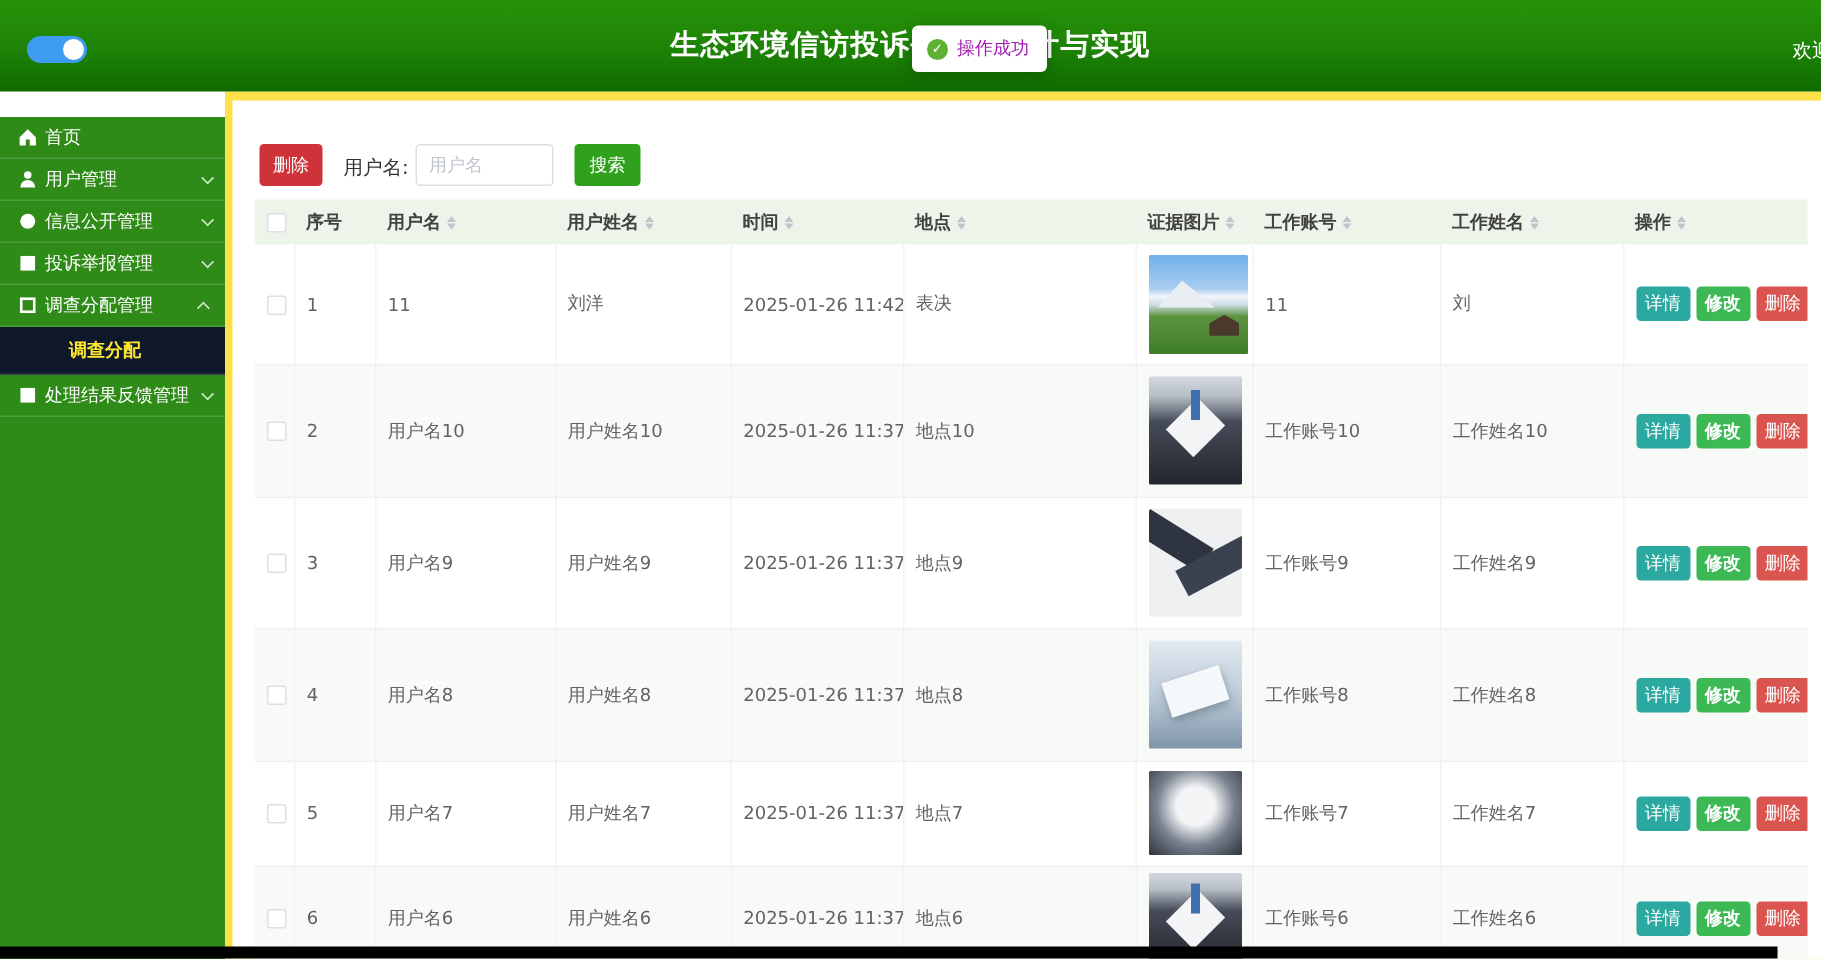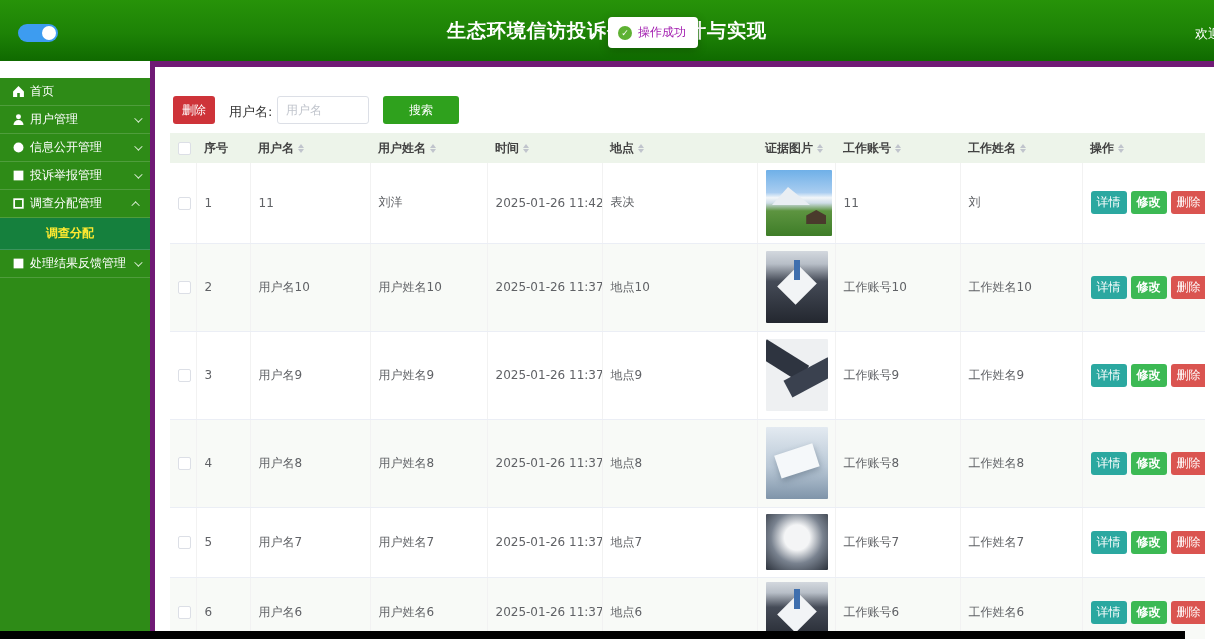--- a/index.html
+++ b/index.html
@@ -30,37 +30,37 @@
     background:#2e8b17; z-index:4; }
   .side-item { display:flex; align-items:center; height:28px; padding:0 10px 0 12px;
     color:#fff; font-size:12px; border-bottom:1px solid rgba(255,255,255,0.16); cursor:pointer; }
   .side-item .mi { width:13px; height:13px; margin-right:5px; flex:0 0 auto; display:inline-block; }
   .side-item .lbl { white-space:nowrap; overflow:hidden; }
   .chev { margin-left:auto; width:6px; height:6px; border-right:1.4px solid #d8ecd2;
     border-bottom:1.4px solid #d8ecd2; flex:0 0 auto; }
   .chev.down { transform:rotate(45deg) translateY(-2px); }
   .chev.up   { transform:rotate(-135deg) translateY(-2px); }
   .side-sub { display:flex; align-items:center; height:32px; padding-left:46px;
-    background:#15803d; color:#ffe930; font-size:12px; font-weight:bold;
+    background:#0f172a; color:#ffe930; font-size:12px; font-weight:bold;
     border-bottom:1px solid rgba(255,255,255,0.16); cursor:pointer; }
 
   
-  .main { position:absolute; left:150px; top:61px; width:1064px; height:578px; background:#701a75; }
+  .main { position:absolute; left:150px; top:61px; width:1064px; height:578px; background:#fde047; }
   .panel { position:absolute; left:5px; top:6px; right:0; bottom:0; background:#fff; overflow:hidden; }
 
   
   .btn { border:none; border-radius:3px; color:#fff; cursor:pointer;
     font-family:inherit; font-size:12px; }
   .btn-delete-lg { position:absolute; left:18px; top:29px; width:42px; height:28px; background:#ce3339; }
   .field-label { position:absolute; left:74px; top:36px; font-size:13px; color:#333; }
   .search-input { position:absolute; left:122px; top:29px; width:92px; height:28px;
     border:1px solid #dcdfe6; border-radius:3px; padding:0 8px; font-size:12px;
     color:#606266; font-family:inherit; outline:none; }
   .search-input::placeholder { color:#c0c4cc; }
-  .btn-search { position:absolute; left:228px; top:29px; width:76px; height:28px; background:#2fa11d; }
+  .btn-search { position:absolute; left:228px; top:29px; width:44px; height:28px; background:#2fa11d; }
 
   
   table.grid { position:absolute; left:15px; top:66px; width:1035px;
     border-collapse:collapse; table-layout:fixed; }
   .grid th { background:#edf4ea; height:30px; text-align:left; padding:0 0 0 8px;
     font-size:12px; color:#424242; font-weight:bold; white-space:nowrap; }
   .grid td { border-bottom:1px solid #ebeef5; border-right:1px solid #f2f2f2;
     font-size:12px; color:#606266; padding-left:8px; vertical-align:middle;
     white-space:nowrap; overflow:hidden; }
   .grid td:last-child { border-right:none; }

